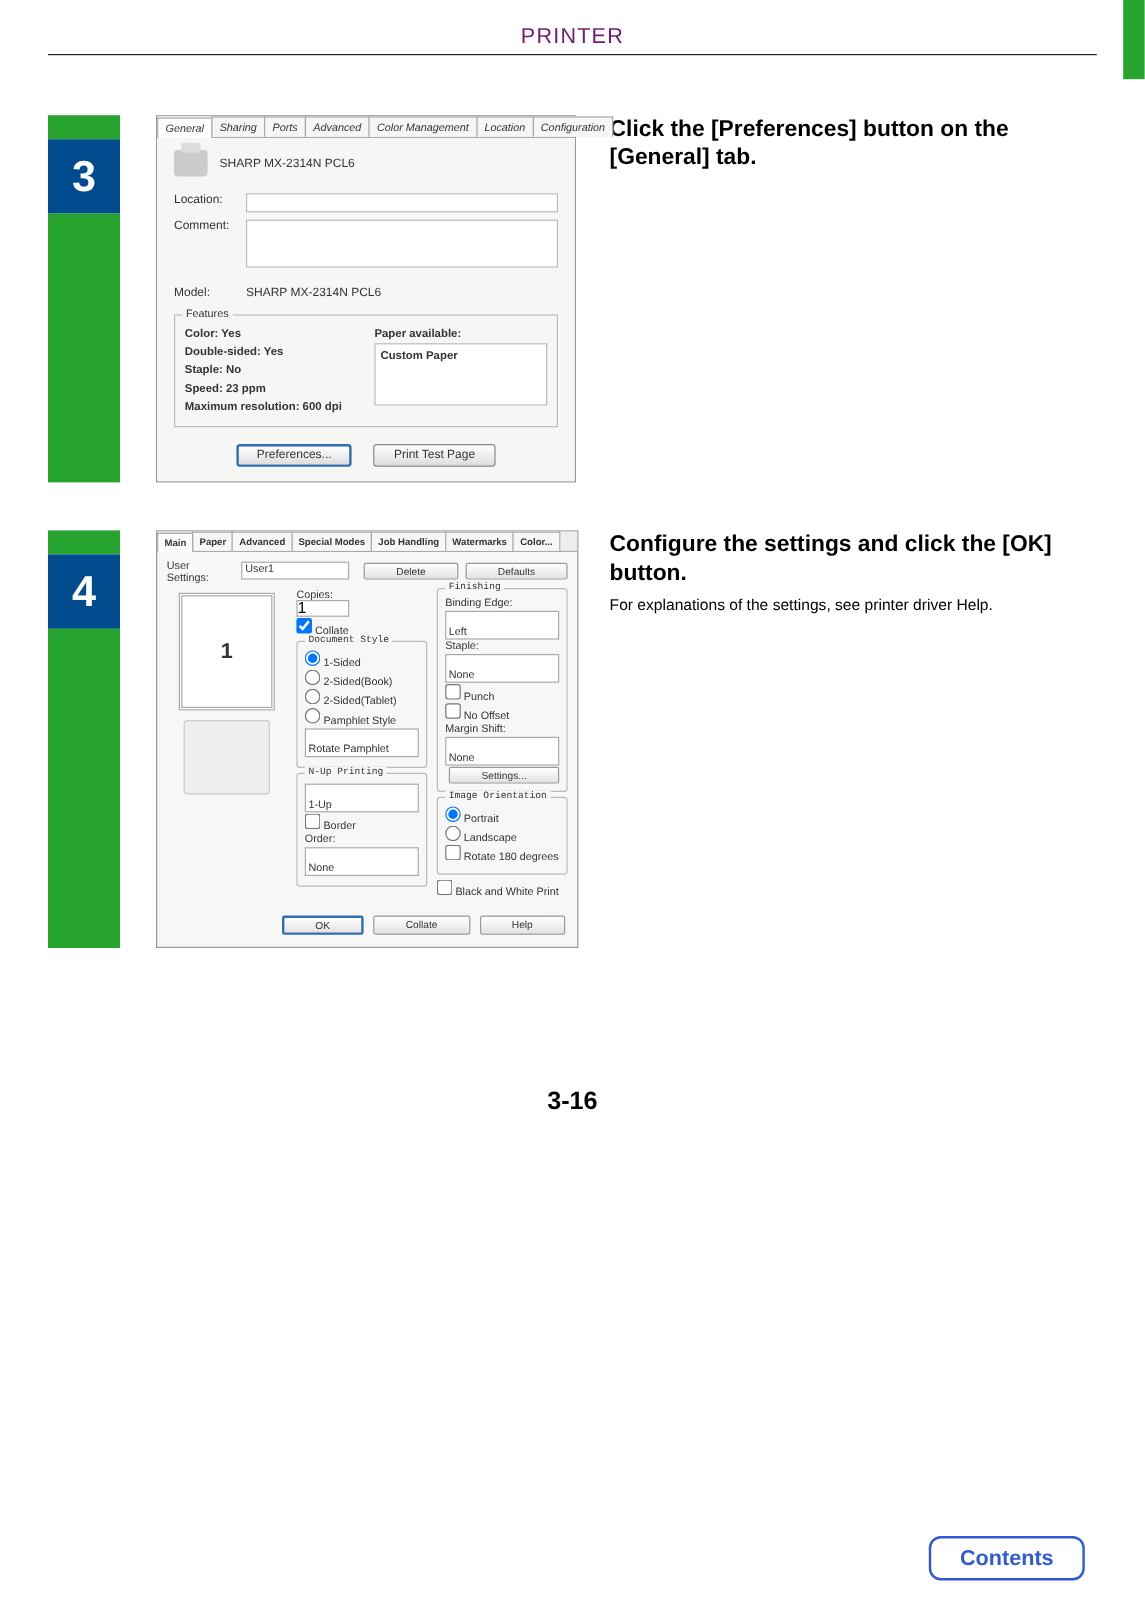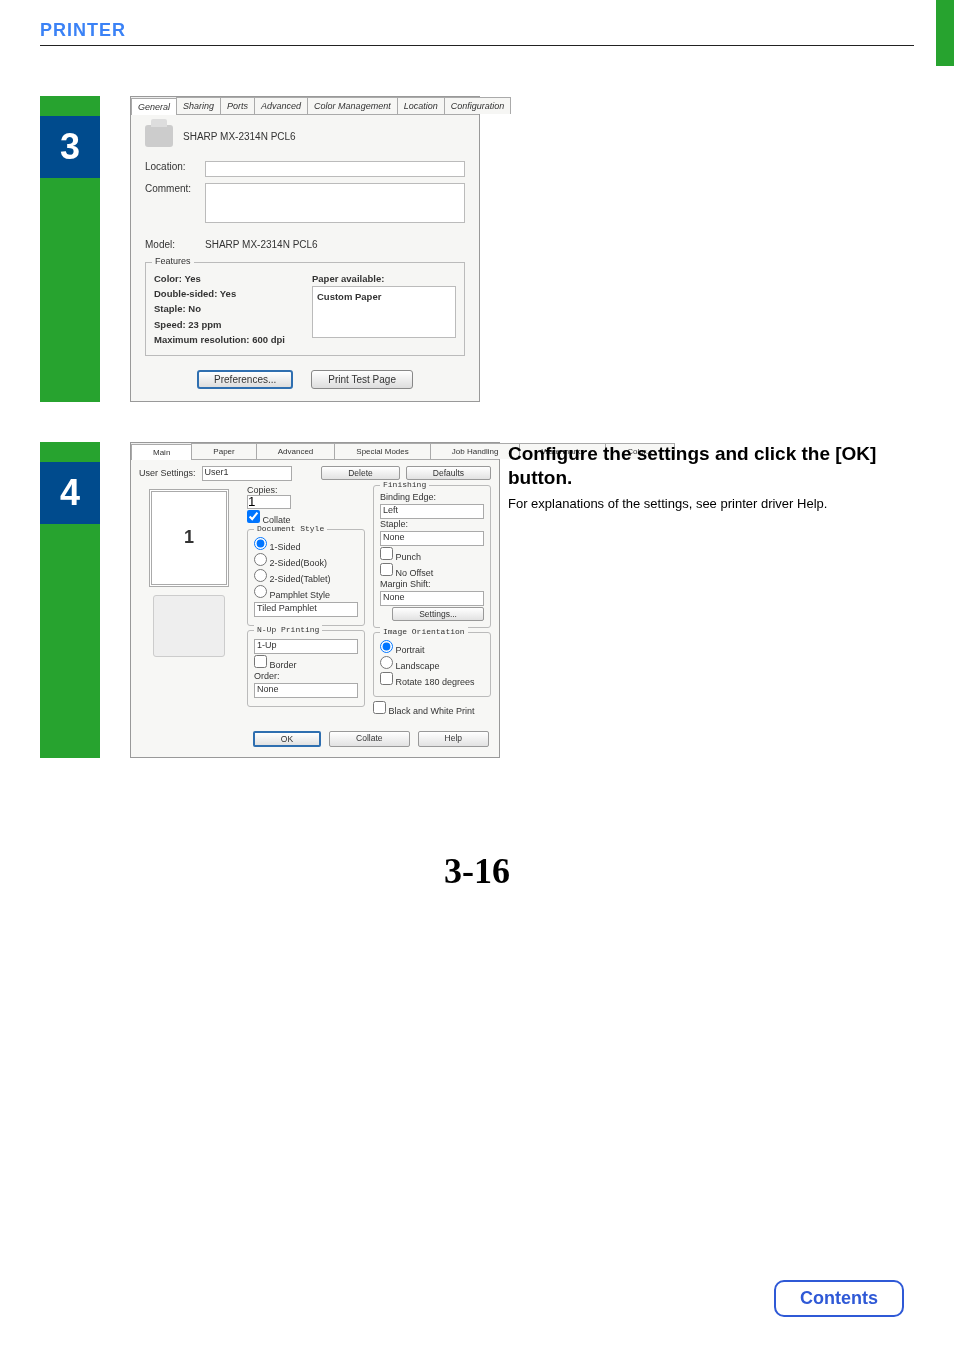--- a/index.html
+++ b/index.html
@@ -1,18 +1,18 @@
 <!DOCTYPE html>
 <html><head>
 <meta charset="utf-8">
 <style>
   * { box-sizing: border-box; margin: 0; padding: 0; }
   body { font-family: Arial, Helvetica, sans-serif; background: #fff; width: 954px; }
   .page { position: relative; width: 954px; min-height: 1351px; padding: 20px 40px 0 40px; }
-  .chapter-head { text-align: left; font-weight: bold; font-size: 18px; letter-spacing: 1px; margin-bottom: 4px; color: #3b82f6; }
+  .chapter-head { text-align: center; font-weight: normal; font-size: 18px; letter-spacing: 1px; margin-bottom: 4px; color: #701a75; }
   .green-tab { position: absolute; top: 0; right: 0; width: 18px; height: 66px; background: #27a32f; }
   .hr-line { border: none; border-top: 1.5px solid #222; margin-bottom: 50px; }
 
   .step-row { display: flex; align-items: stretch; margin-bottom: 40px; }
 
   .step-num-col { width: 60px; display: flex; flex-direction: column; }
   .step-num-top { height: 20px; background: #27a32f; }
   .step-num-mid { flex: 0 0 auto; display: flex; align-items: center; justify-content: center; background: #004b8d; color: #fff; font-size: 36px; font-weight: bold; padding: 10px 0; min-height: 60px; }
   .step-num-bot { flex: 1; background: #27a32f; }
 
@@ -39,40 +39,40 @@
   .fb-cols { display: flex; gap: 14px; font-weight: bold; }
   .fb-col { font-size: 9.5px; line-height: 1.6; flex:1; }
   .paper-list { border:1px solid #bbb; background:#fff; padding:2px 4px; height:52px; overflow:hidden; }
   .dlg3-buttons { display:flex; justify-content:center; gap:18px; margin-top:14px; }
   .winbtn { border:1px solid #888; background:linear-gradient(#fff,#ddd); padding:3px 16px; font-size:10px; border-radius:3px; }
   .winbtn.hi { border:2px solid #2f6fb0; padding:2px 15px; }
 
   
   .dlg4 { width: 370px; border:1px solid #999; background:#f7f7f5; font-size:9px; color:#333; }
   .tabs4 { display:flex; background:#eee; border-bottom:1px solid #aaa; font-size:8px; }
-  .tabs4 span { padding:3px 21px; border:1px solid #aaa; border-bottom:none; margin-right:-1px; background:#f7f7f5; white-space:nowrap; }
+  .tabs4 span { padding:3px 5px; border:1px solid #aaa; border-bottom:none; margin-right:-1px; background:#f7f7f5; white-space:nowrap;font-weight:bold; }
   .tabs4 span.active { background:#fff; position:relative; top:1px; }
   .d4body { padding:6px 8px 6px; }
   .d4row1 { display:flex; align-items:center; gap:6px; margin-bottom:4px; }
   .d4sel { border:1px solid #aaa; background:#fff; height:15px; width:90px; padding:0 2px; }
   .d4btn { border:1px solid #999; background:linear-gradient(#fff,#e2e2e2); padding:1px 26px; border-radius:2px; font-size:8.5px; }
   .d4cols { display:flex; gap:8px; }
   .d4left { width:100px; }
   .preview { width:80px; height:98px; background:#fff; border:3px double #aaa; margin:4px auto; display:flex; align-items:center; justify-content:center; font-weight:bold; font-size:18px; color:#333; }
   .mfp { width:72px; height:62px; margin:8px auto 2px; background:#eee; border:1px solid #ccc; border-radius:3px; }
   .d4mid, .d4right { flex:1; }
   .grp { border:1px solid #bbb; border-radius:3px; padding:6px 6px 8px; margin-bottom:4px; position:relative; }
   .grp .gt { position:absolute; top:-6px; left:6px; background:#f7f7f5; padding:0 3px; font-size:8px;font-family:Liberation Mono, monospace; }
   .mini-inp { border:1px solid #aaa; background:#fff; height:14px; width:44px; }
-  .wide-sel { border:1px solid #aaa; background:#fff; height:15px; width:100%; padding:0 2px; margin-top:2px; }
+  .wide-sel { border:1px solid #aaa; background:#fff; height:15px; width:100%; padding:11px 2px; margin-top:2px; }
   .d4foot { display:flex; justify-content:flex-end; gap:8px; padding:8px 10px 10px; }
   .d4body label { display:block; margin:1px 0; }
 
   
-  .page-num { text-align:center; font-size:36px; font-weight:bold; margin-top:92px;font-family:Liberation Serif, serif; }
+  .page-num { text-align:center; font-size:21px; font-weight:bold; margin-top:116px; }
   .contents-btn { position:absolute; bottom:34px; right:50px; border:2px solid #2f59d6; border-radius:10px; padding:6px 24px; color:#2f59d6; font-weight:bold; font-size:18px; background:#fff; }
 </style>
 </head>
 <body>
 
 <div class="page">
   <div class="green-tab"></div>
   <div class="chapter-head">PRINTER</div>
   <hr class="hr-line">
 
@@ -131,20 +131,21 @@
           </div>
           <div class="dlg3-buttons">
             <div class="winbtn hi">Preferences...</div>
             <div class="winbtn">Print Test Page</div>
           </div>
         </div>
       </div>
     </div>
 
     <div class="step-txt-col">
+      <div class="step-title">Click the [Preferences] button on the [General] tab.</div>
     </div>
   </div>
 
   <div class="step-row">
     <div class="step-num-col">
       <div class="step-num-top"></div>
       <div class="step-num-mid">4</div>
       <div class="step-num-bot"></div>
     </div>
 
@@ -179,21 +180,21 @@
                 <span>Copies:</span><br>
                 <input class="mini-inp" value="1" style="">
               </div>
               <label><input type="checkbox" checked="" style=""> <span>Collate</span></label>
               <div class="grp" style="margin-top:4px;">
                 <div class="gt">Document Style</div>
                 <label><input type="radio" checked="" style=""> <span>1-Sided</span></label>
                 <label><input type="radio" style=""> <span>2-Sided(Book)</span></label>
                 <label><input type="radio" style=""> <span>2-Sided(Tablet)</span></label>
                 <label><input type="radio" style=""> <span>Pamphlet Style</span></label>
-                <div class="wide-sel">Tiled Pamphlet</div>
+                <div class="wide-sel">Rotate Pamphlet</div>
               </div>
               <div class="grp">
                 <div class="gt">N-Up Printing</div>
                 <div class="wide-sel">1-Up</div>
                 <label><input type="checkbox" style=""> <span>Border</span></label>
                 <div>Order:</div>
                 <div class="wide-sel">None</div>
               </div>
             </div>
 

